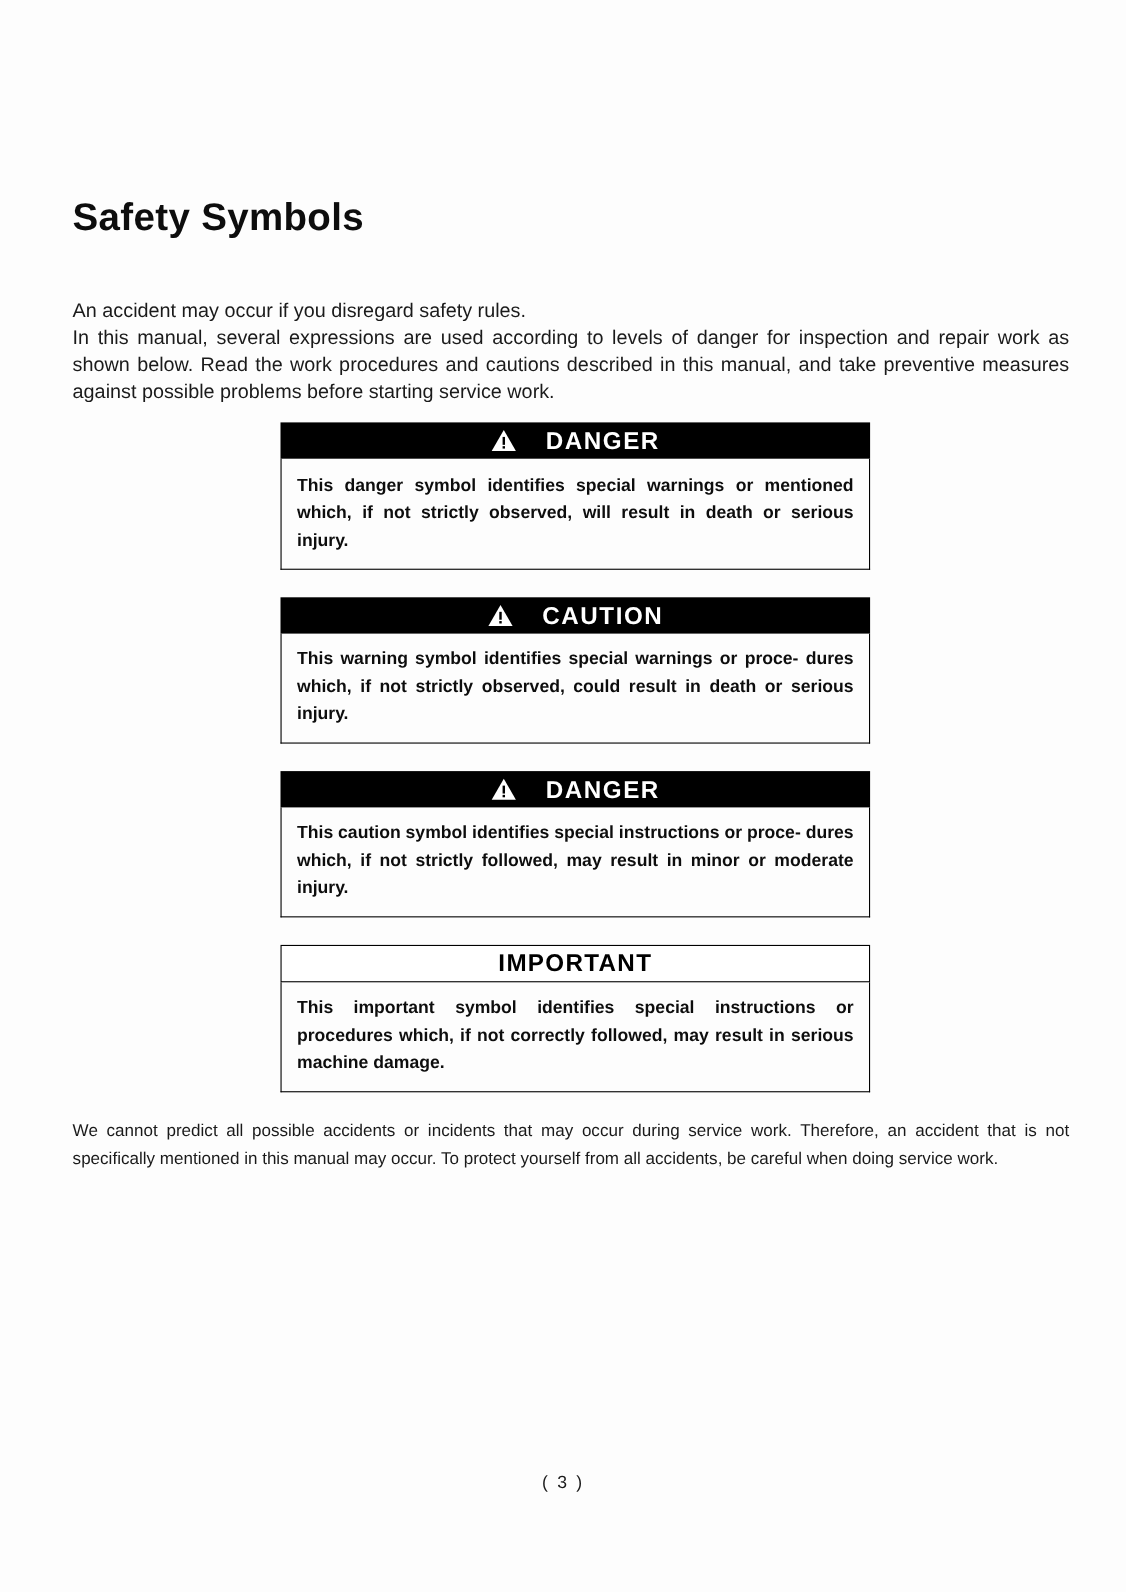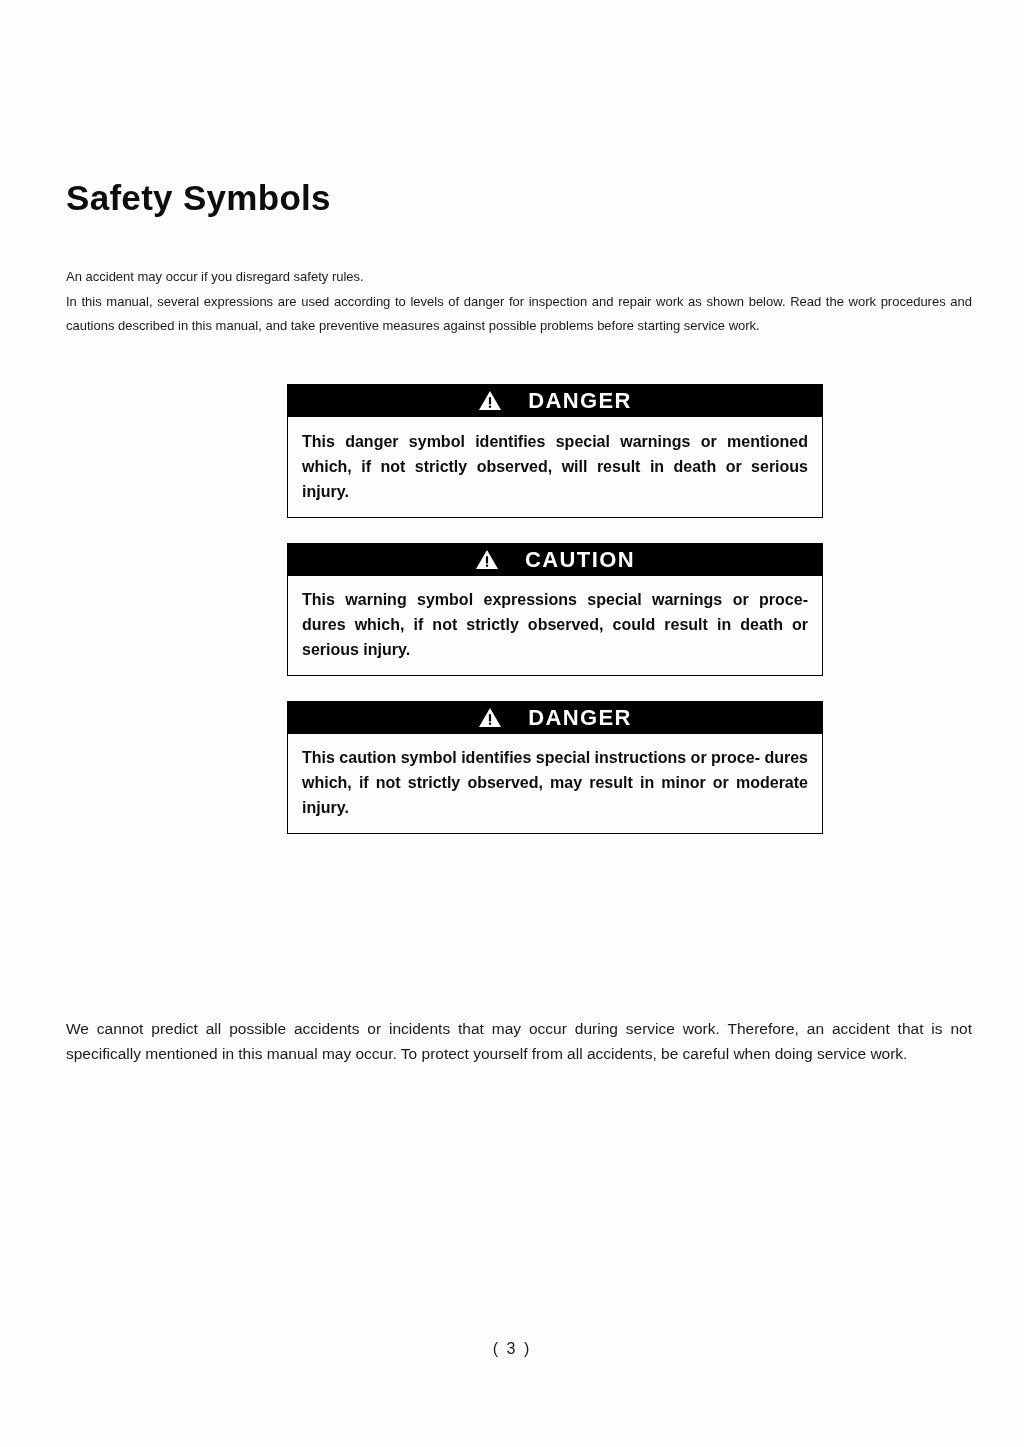--- a/index.html
+++ b/index.html
@@ -31,21 +31,21 @@
     letter-spacing: 0.3px;
     color: #0d0d0d;
   }
 
   
   .intro-paragraph {
     position: absolute;
     left: 66px;
     top: 252px;
     width: 906px;
-    font-size: 13px;
+    font-size: 18px;
     line-height: 24.5px;
     text-align: justify;
     color: #1a1a1a;
   }
   .intro-paragraph .first-line {
     display: block;
     text-align: left;
   }
 
   .closing-paragraph {
@@ -67,21 +67,20 @@
     position: absolute;
     left: 255px;
     top: 384px;
     width: 536px;
   }
 
   .safety-box {
     width: 100%;
     box-sizing: border-box;
     margin-bottom: 25px;
-    margin-left: 32px;
   }
 
   .box-header {
     height: 33px;
     background: #000000;
     color: #ffffff;
     display: flex;
     align-items: center;
     justify-content: center;
     font-size: 22px;
@@ -175,42 +174,51 @@
         <span class="warn-icon">
           <svg viewBox="0 0 24 21" width="24" height="21" aria-hidden="true">
             <polygon points="12,1 23,20 1,20" fill="#ffffff"></polygon>
             <rect x="10.9" y="7.2" width="2.2" height="7.2" fill="#000000"></rect>
             <rect x="10.9" y="15.6" width="2.2" height="2.2" fill="#000000"></rect>
           </svg>
         </span>
         <span>CAUTION</span>
       </div>
       <div class="box-body">
-        <span>This warning symbol expressions special warnings or proce- dures which, if not strictly observed, could result in death or</span>
+        <span>This warning symbol identifies special warnings or proce- dures which, if not strictly observed, could result in death or</span>
         <span class="last-line">serious injury.</span>
       </div>
     </div>
 
     <div class="safety-box box-caution">
       <div class="box-header">
         <span class="warn-icon">
           <svg viewBox="0 0 24 21" width="24" height="21" aria-hidden="true">
             <polygon points="12,1 23,20 1,20" fill="#ffffff"></polygon>
             <rect x="10.9" y="7.2" width="2.2" height="7.2" fill="#000000"></rect>
             <rect x="10.9" y="15.6" width="2.2" height="2.2" fill="#000000"></rect>
           </svg>
         </span>
         <span>DANGER</span>
       </div>
       <div class="box-body">
-        <span>This caution symbol identifies special instructions or proce- dures which, if not strictly observed, may result in minor or</span>
+        <span>This caution symbol identifies special instructions or proce- dures which, if not strictly followed, may result in minor or</span>
         <span class="last-line">moderate injury.</span>
       </div>
     </div>
 
+    <div class="safety-box box-important">
+      <div class="box-header plain">
+        <span>IMPORTANT</span>
+      </div>
+      <div class="box-body">
+        <span>This important symbol identifies special instructions or procedures which, if not correctly followed, may result in</span>
+        <span class="last-line">serious machine damage.</span>
+      </div>
+    </div>
 
   </div>
 
   <p class="closing-paragraph">
     <span>We cannot predict all possible accidents or incidents that may occur during service work.  Therefore, an accident that is not specifically mentioned in this manual may occur.  To protect yourself from all accidents, be careful when doing</span>
     <span class="tail">service work.</span>
   </p>
 
   <div class="page-number">( 3 )</div>
 

